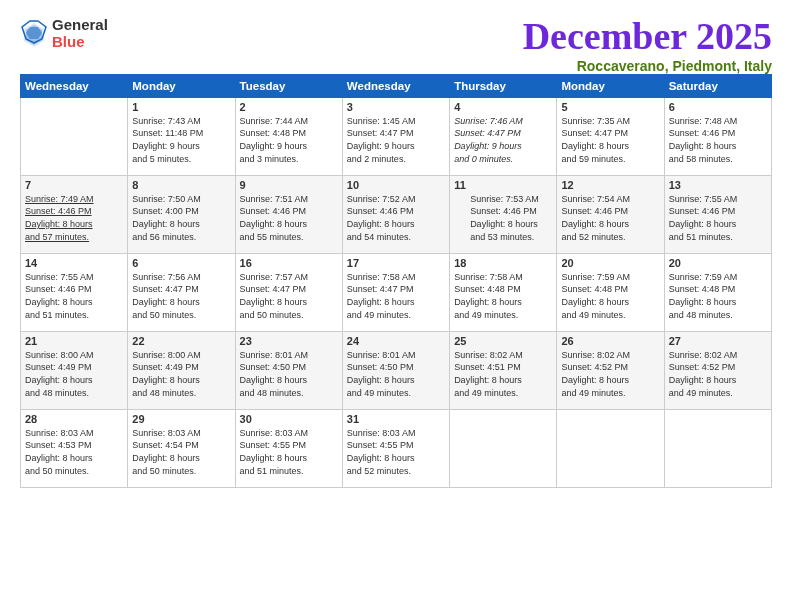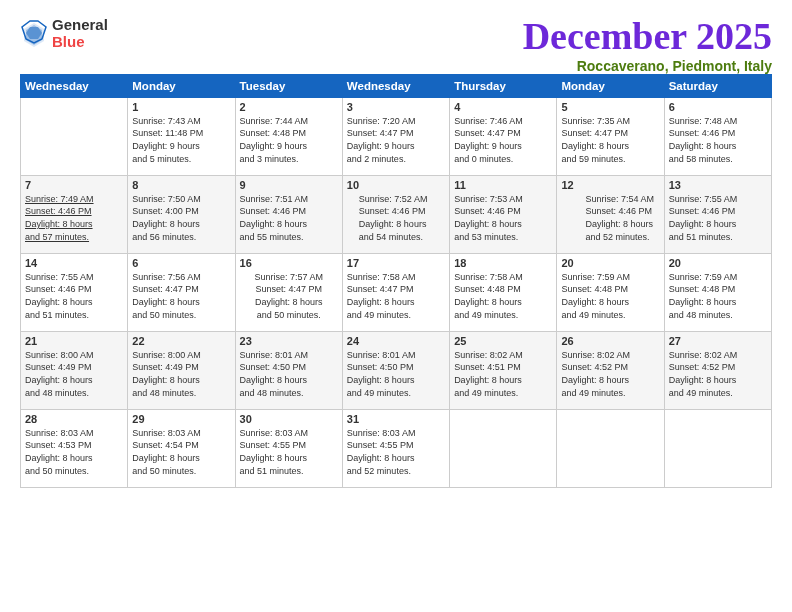--- a/index.html
+++ b/index.html
@@ -141,28 +141,28 @@
           </td>
           <td>
             <span class="day-number">2</span>
             <div class="cell-text" style="white-space: pre-line;">Sunrise: 7:44 AM
 Sunset: 4:48 PM
 Daylight: 9 hours
 and 3 minutes.</div>
           </td>
           <td>
             <span class="day-number">3</span>
-            <div class="cell-text" style="white-space: pre-line;">Sunrise: 7:20 AM
+            <div class="cell-text" style="white-space: pre-line;">Sunrise: 1:45 AM
 Sunset: 4:47 PM
 Daylight: 9 hours
 and 2 minutes.</div>
           </td>
           <td>
             <span class="day-number">4</span>
-            <div class="cell-text" style="white-space: pre-line;">Sunrise: 7:46 AM
+            <div class="cell-text" style="white-space: pre-line; font-style: italic;">Sunrise: 7:46 AM
 Sunset: 4:47 PM
 Daylight: 9 hours
 and 0 minutes.</div>
           </td>
           <td>
             <span class="day-number">5</span>
             <div class="cell-text" style="white-space: pre-line;">Sunrise: 7:35 AM
 Sunset: 4:47 PM
 Daylight: 8 hours
 and 59 minutes.</div>
@@ -192,35 +192,35 @@
           </td>
           <td>
             <span class="day-number">9</span>
             <div class="cell-text" style="white-space: pre-line;">Sunrise: 7:51 AM
 Sunset: 4:46 PM
 Daylight: 8 hours
 and 55 minutes.</div>
           </td>
           <td>
             <span class="day-number">10</span>
-            <div class="cell-text" style="white-space: pre-line; margin-left: 12px;">Sunrise: 7:52 AM
+            <div class="cell-text" style="white-space: pre-line;">Sunrise: 7:52 AM
 Sunset: 4:46 PM
 Daylight: 8 hours
 and 54 minutes.</div>
           </td>
           <td>
             <span class="day-number">11</span>
-            <div class="cell-text" style="white-space: pre-line;">Sunrise: 7:53 AM
+            <div class="cell-text" style="white-space: pre-line; margin-left: 16px;">Sunrise: 7:53 AM
 Sunset: 4:46 PM
 Daylight: 8 hours
 and 53 minutes.</div>
           </td>
           <td>
             <span class="day-number">12</span>
-            <div class="cell-text" style="white-space: pre-line; margin-left: 24px;">Sunrise: 7:54 AM
+            <div class="cell-text" style="white-space: pre-line;">Sunrise: 7:54 AM
 Sunset: 4:46 PM
 Daylight: 8 hours
 and 52 minutes.</div>
           </td>
           <td>
             <span class="day-number">13</span>
             <div class="cell-text" style="white-space: pre-line;">Sunrise: 7:55 AM
 Sunset: 4:46 PM
 Daylight: 8 hours
 and 51 minutes.</div>
@@ -236,21 +236,21 @@
           </td>
           <td>
             <span class="day-number">6</span>
             <div class="cell-text" style="white-space: pre-line;">Sunrise: 7:56 AM
 Sunset: 4:47 PM
 Daylight: 8 hours
 and 50 minutes.</div>
           </td>
           <td>
             <span class="day-number">16</span>
-            <div class="cell-text" style="white-space: pre-line; text-align: center;">Sunrise: 7:57 AM
+            <div class="cell-text" style="white-space: pre-line;">Sunrise: 7:57 AM
 Sunset: 4:47 PM
 Daylight: 8 hours
 and 50 minutes.</div>
           </td>
           <td>
             <span class="day-number">17</span>
             <div class="cell-text" style="white-space: pre-line;">Sunrise: 7:58 AM
 Sunset: 4:47 PM
 Daylight: 8 hours
 and 49 minutes.</div>

